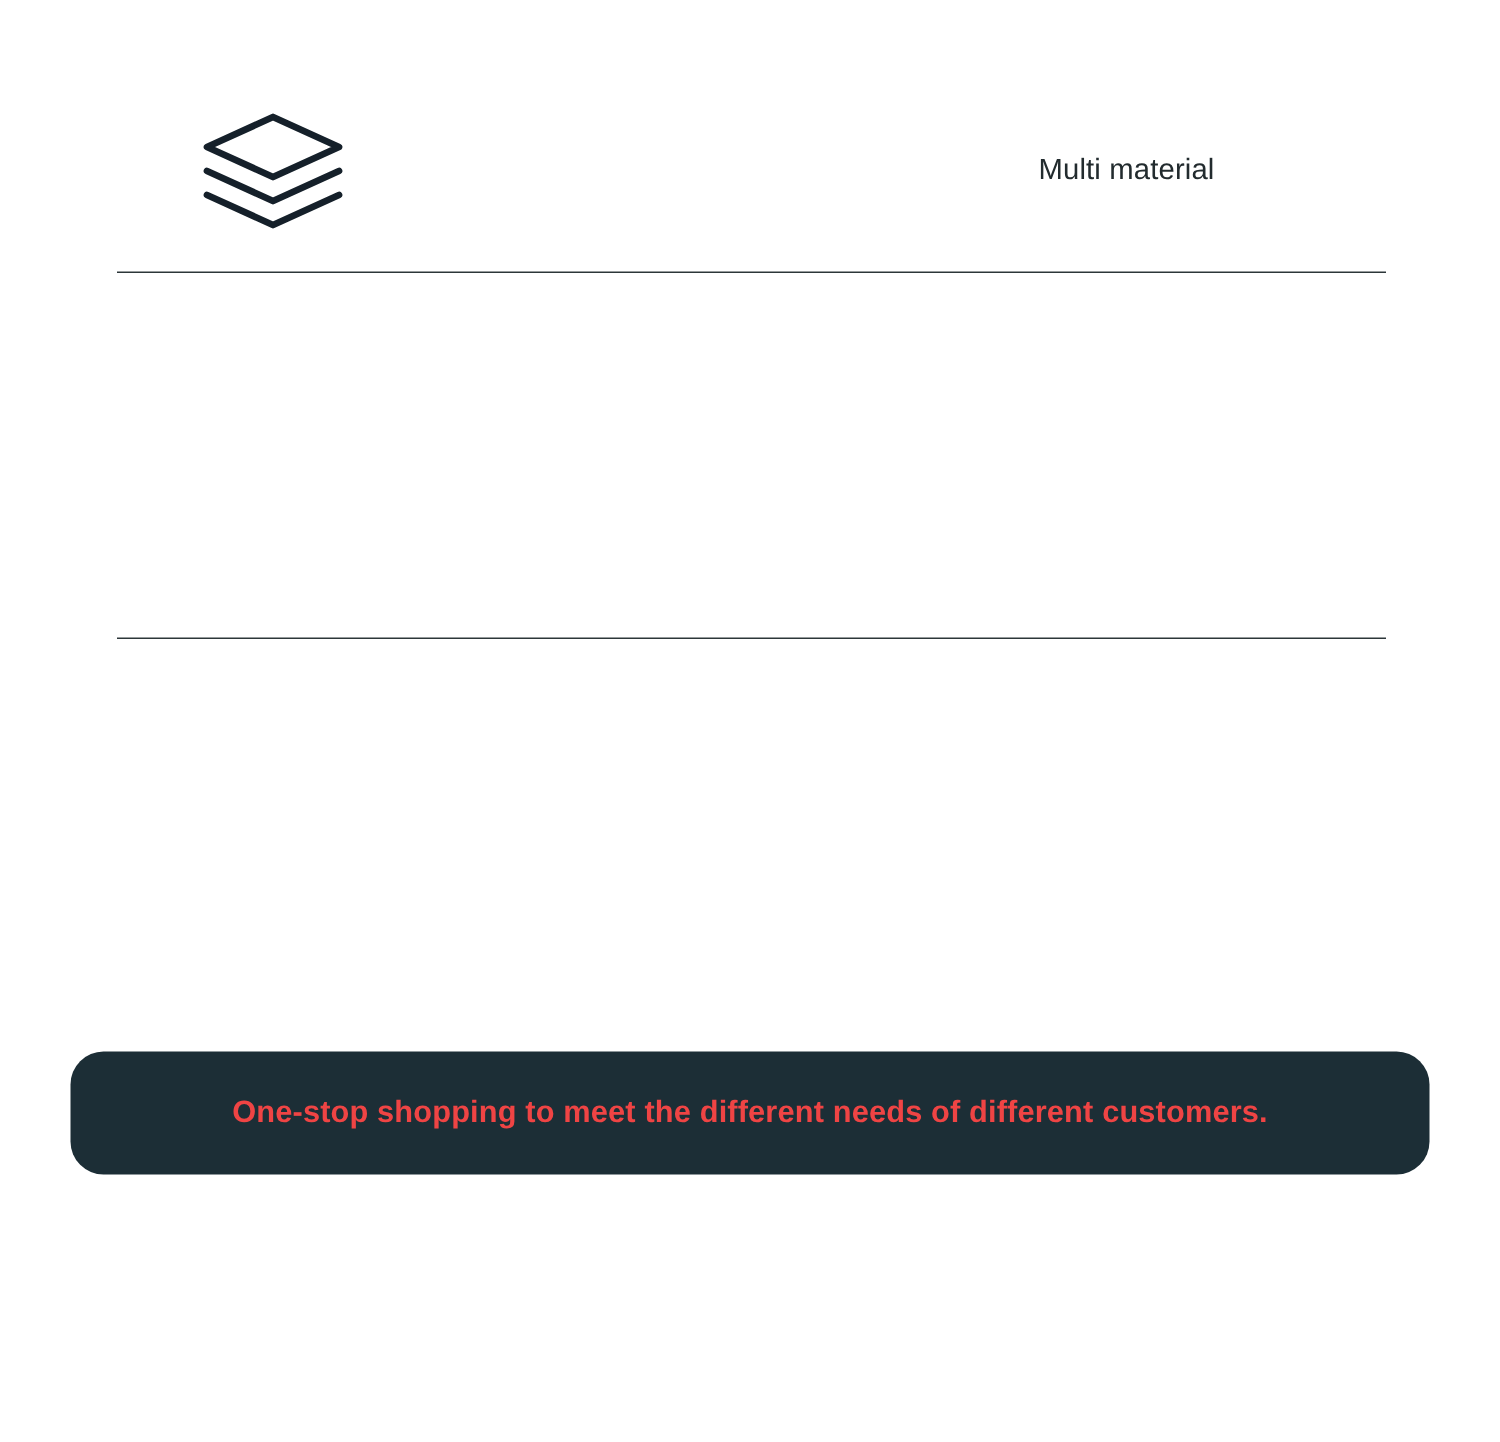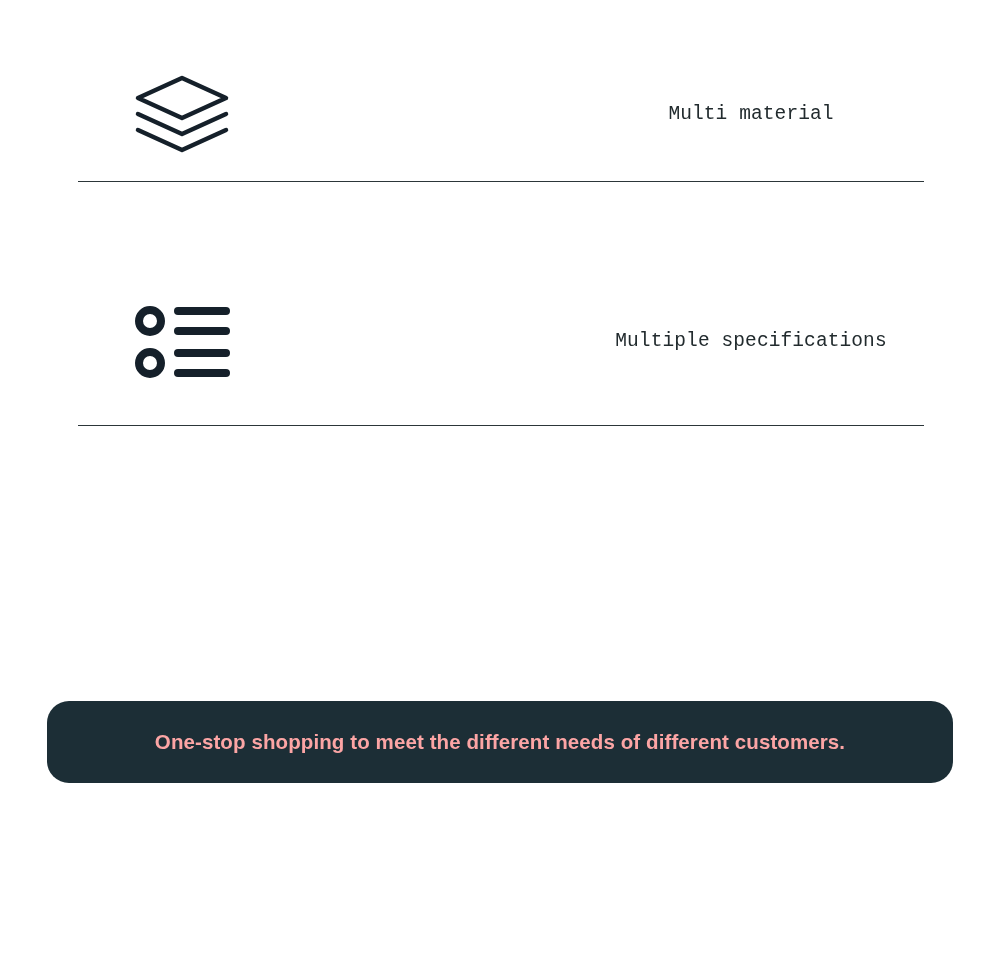--- a/index.html
+++ b/index.html
@@ -21,21 +21,20 @@
     left: 0;
     top: 0;
     width: 1000px;
   }
 
   .feature-row {
     position: relative;
     height: 227px;
     display: flex;
     align-items: center;
-    font-family: Liberation Mono, monospace;
   }
 
   .feature-icon {
     position: absolute;
     left: 130px;
     top: 50%;
     transform: translateY(-50%);
     width: 104px;
     height: 104px;
     display: flex;
@@ -70,21 +69,21 @@
     top: 701px;
     width: 906px;
     height: 82px;
     background: #1c2e36;
     border-radius: 22px;
     display: flex;
     align-items: center;
     justify-content: center;
   }
   .banner-text {
-    color: #fca5a5;
+    color: #ef4444;
     font-size: 20.5px;
     font-weight: bold;
     letter-spacing: 0.1px;
     text-align: center;
   }
 
   svg { display: block; }
 </style>
 </head>
 <body>
@@ -97,33 +96,20 @@
         <polygon points="52,16 96,36 52,56 8,36"></polygon>
         <polyline points="8,52 52,72 96,52"></polyline>
         <polyline points="8,68 52,88 96,68"></polyline>
       </svg>
     </div>
     <div class="feature-label">Multi material</div>
   </div>
 
   <div class="divider divider-1"></div>
 
-  <div class="feature-row">
-    <div class="feature-icon">
-      <svg width="104" height="104" viewBox="0 0 104 104" fill="none" stroke="#15202a" stroke-linecap="round">
-        <circle cx="20" cy="32" r="11" stroke-width="8"></circle>
-        <circle cx="20" cy="74" r="11" stroke-width="8"></circle>
-        <line x1="48" y1="22" x2="96" y2="22" stroke-width="8"></line>
-        <line x1="48" y1="42" x2="96" y2="42" stroke-width="8"></line>
-        <line x1="48" y1="64" x2="96" y2="64" stroke-width="8"></line>
-        <line x1="48" y1="84" x2="96" y2="84" stroke-width="8"></line>
-      </svg>
-    </div>
-    <div class="feature-label">Multiple specifications</div>
-  </div>
 
   <div class="divider divider-2"></div>
 
 
 </div>
 
 <div class="banner">
   <div class="banner-text">One-stop shopping to meet the different needs of different customers.</div>
 </div>
 

